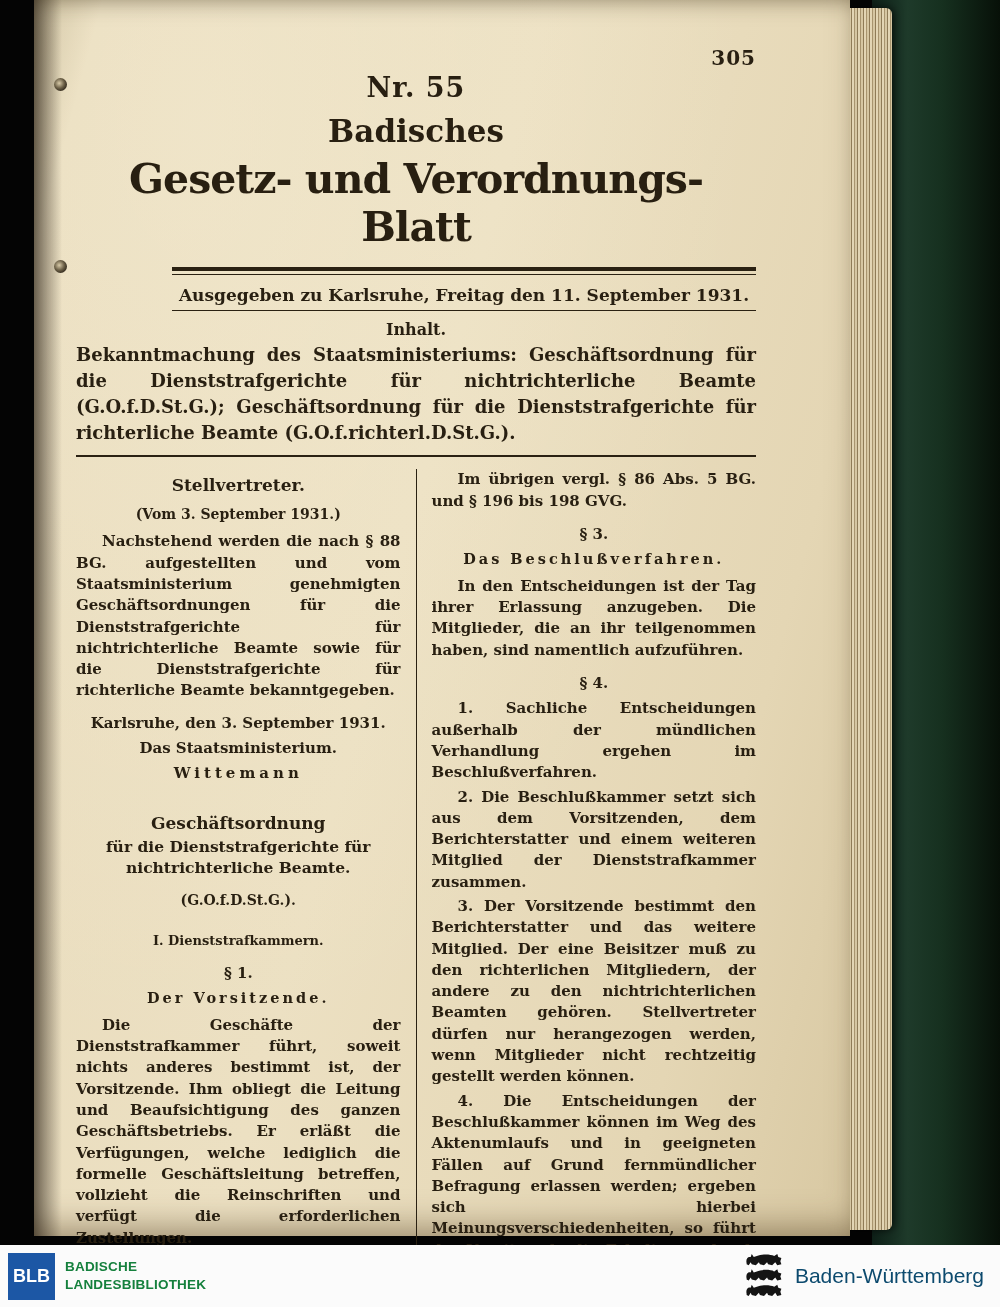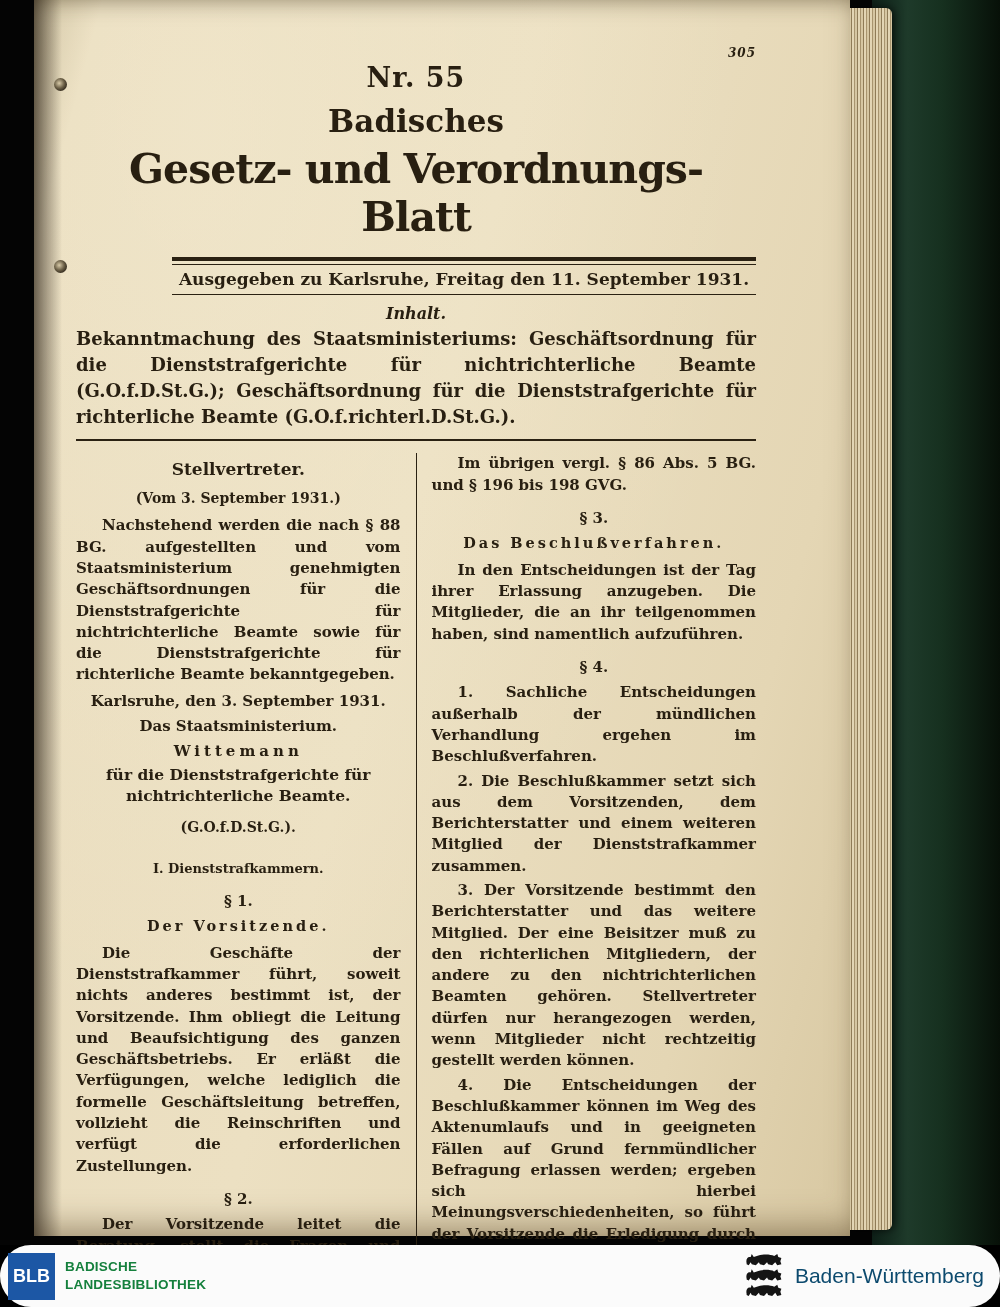--- a/index.html
+++ b/index.html
@@ -26,54 +26,54 @@
     box-shadow:inset 0 -20px 32px -12px rgba(80,60,30,.5), inset 0 14px 22px -14px rgba(60,45,20,.5);
   }
   .binding{position:absolute;left:0;top:0;width:28px;height:100%;
     background:linear-gradient(90deg,rgba(20,12,4,.55),rgba(20,12,4,0));}
   .hole{position:absolute;left:20px;width:13px;height:13px;border-radius:50%;
     background:radial-gradient(circle at 40% 40%, #d8caa8 0%, #6b5f46 45%, #2c2418 78%);}
   .hole1{top:78px}.hole2{top:260px}
 
   
   .content{position:relative;padding:46px 94px 0 42px;color:#281f11;font-weight:bold;}
-  .pagenum{text-align:right;font-size:12px;letter-spacing:1px;font-style:italic;}
+  .pagenum{text-align:right;font-size:20px;letter-spacing:1px;}
   .issue{text-align:center;font-size:27px;letter-spacing:1px;margin-top:2px;}
   .title1{text-align:center;font-size:31px;margin-top:10px;}
   .title2{text-align:center;font-size:41px;margin-top:6px;letter-spacing:-1px;}
   .dateline-wrap{margin-left:96px;border-top:4px solid #2a2112;padding-top:3px;margin-top:16px;}
   .dateline{border-top:1px solid #2a2112;border-bottom:1px solid #2a2112;
-    text-align:center;font-size:17px;padding:4px 0 5px;}
-  .inhalt-h{text-align:center;font-size:16px;margin-top:9px;font-style:italic;}
+    text-align:center;font-size:17px;padding:10px 0 5px;}
+  .inhalt-h{text-align:center;font-size:16px;margin-top:9px;}
   .inhalt-text{font-size:18px;line-height:1.45;text-align:justify;margin:3px 0 0;}
   .full-rule{height:2px;background:#2a2112;margin-top:9px;}
   .columns{display:flex;margin-top:12px;align-items:stretch;}
   .col{width:50%;font-size:15px;line-height:1.42;text-align:justify;}
   .col-left{padding-right:15px;border-right:1.5px solid #2a2112;min-height:752px;}
   .col-right{padding-left:15px;}
   .col p{margin:0;text-indent:26px;}
   .col p + p{margin-top:3px;}
   .center{text-align:center;text-indent:0 !important;}
   .h-bek{font-size:17px;margin-top:4px;}
   .vom{font-size:14px;margin-top:7px;margin-bottom:7px;}
   .sp{letter-spacing:3px;}
-  .place-date{margin-top:5px;}
+  .place-date{margin-top:11px;}
   .ministry{margin-top:4px;}
   .signature{margin-top:4px;letter-spacing:4px;}
   .go-h1{font-size:17px;margin-top:26px;}
   .go-h2{font-size:15.5px;margin-top:2px;line-height:1.35;}
   .go-abbrev{font-size:14px;margin-top:12px;font-weight:bold;}
   .sect-h{font-size:13px;margin-top:22px;}
   .par-label{margin:12px 0 4px;font-size:15px;}
   .par-sub{margin:0 0 6px;font-size:14.5px;}
   .item{margin-top:4px;}
 
   
   footer{position:absolute;left:0;bottom:0;width:1000px;height:62px;background:#fbfbfb;
-    display:flex;align-items:center;font-family:"Liberation Sans",sans-serif;border-radius:31px;}
+    display:flex;align-items:center;font-family:"Liberation Sans",sans-serif;}
   .f-left{display:flex;align-items:center;gap:10px;padding-left:8px;}
   .blb-badge{width:47px;height:47px;background:var(--accent-blue,#1c57a5);color:#fff;
     display:flex;align-items:center;justify-content:center;font-weight:bold;font-size:18px;}
   .lib-name{font-weight:bold;font-size:13.5px;line-height:1.3;color:#15803d;letter-spacing:.2px;}
   .f-right{margin-left:auto;display:flex;align-items:center;gap:10px;padding-right:16px;
     font-size:21px;color:#0c4a6e;}
 </style>
 </head>
 <body>
 
@@ -104,20 +104,21 @@
       <div class="columns">
 
         <div class="col col-left">
           <div class="center h-bek">Stellvertreter.</div>
           <div class="center vom">(Vom 3. September 1931.)</div>
           <p>Nachstehend werden die nach § 88 BG. aufgestellten und vom Staatsministerium genehmigten Geschäftsordnungen für die Dienststrafgerichte für nichtrichterliche Beamte sowie für die Dienststrafgerichte für richterliche Beamte bekanntgegeben.</p>
           <div class="center place-date">Karlsruhe, den 3. September 1931.</div>
           <div class="center ministry">Das Staatsministerium.</div>
           <div class="center signature">Wittemann</div>
 
+          <div class="center go-h1">Geschäftsordnung</div>
           <div class="center go-h2">für die Dienststrafgerichte für nichtrichterliche Beamte.</div>
           <div class="center go-abbrev">(G.O.f.D.St.G.).</div>
 
           <div class="center sect-h">I. Dienststrafkammern.</div>
 
           <div class="center par-label">§ 1.</div>
           <div class="center par-sub sp">Der Vorsitzende.</div>
           <p>Die Geschäfte der Dienststrafkammer führt, soweit nichts anderes bestimmt ist, der Vorsitzende. Ihm obliegt die Leitung und Beaufsichtigung des ganzen Geschäftsbetriebs. Er erläßt die Verfügungen, welche lediglich die formelle Geschäftsleitung betreffen, vollzieht die Reinschriften und verfügt die erforderlichen Zustellungen.</p>
 
           <div class="center par-label">§ 2.</div>

